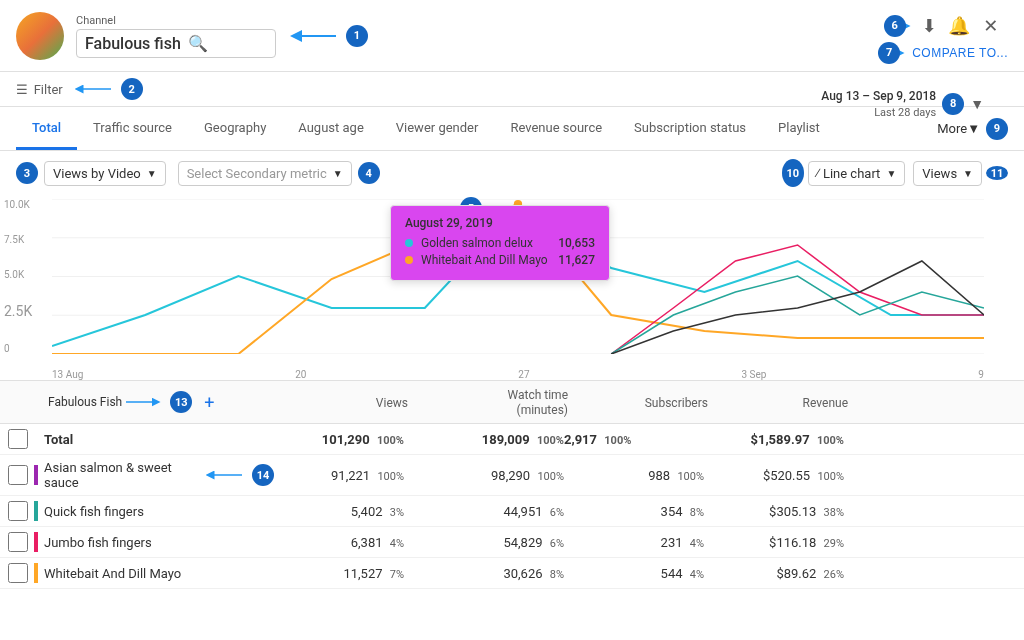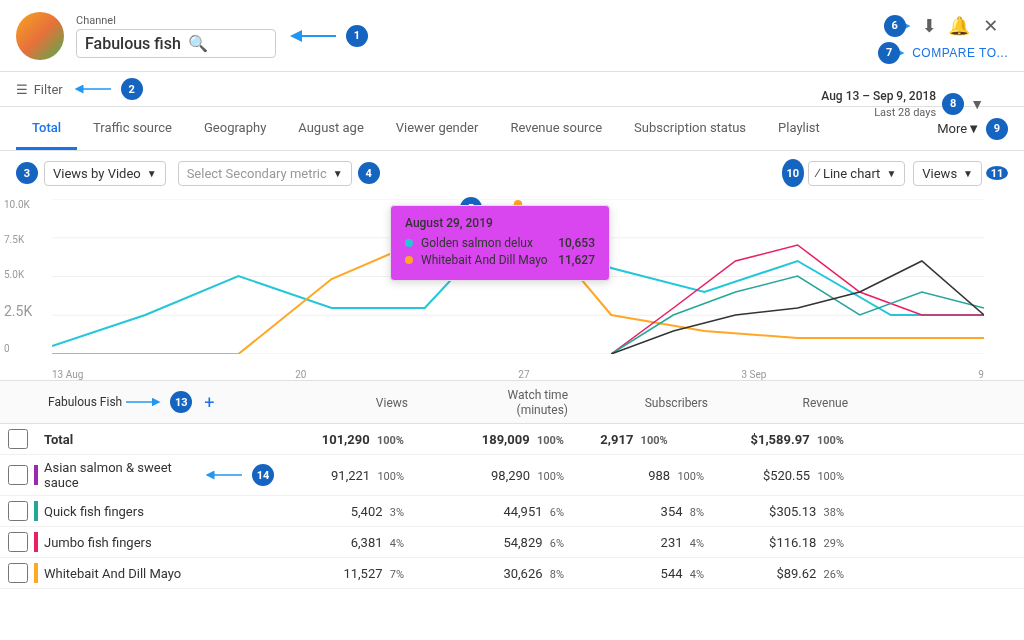--- a/index.html
+++ b/index.html
@@ -315,21 +315,21 @@
       <div class="color-bar" style="background:transparent;"></div>
       <div class="row-name" style="font-weight:bold;">Total</div>
       <div style="flex:0 0 130px; text-align:right;">
         <span>101,290</span>
         <span class="cell-pct">100%</span>
       </div>
       <div style="flex:0 0 160px; text-align:right;">
         <span>189,009</span>
         <span class="cell-pct">100%</span>
       </div>
-      <div style="flex:0 0 140px; text-align:center;">
+      <div style="flex:0 0 140px; text-align:left;">
         <span>2,917</span>
         <span class="cell-pct">100%</span>
       </div>
       <div style="flex:0 0 140px; text-align:right;">
         <span>$1,589.97</span>
         <span class="cell-pct">100%</span>
       </div>
     </div>
 
     <div class="table-row-data">

